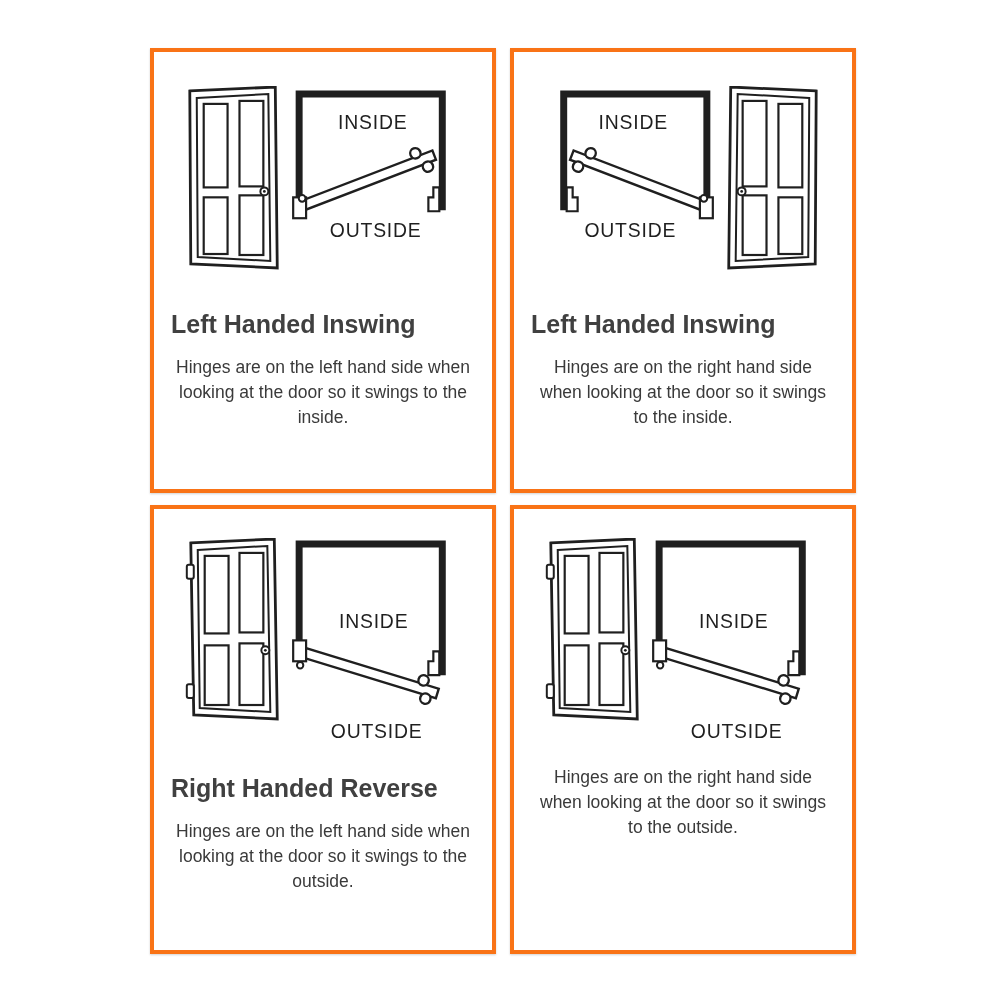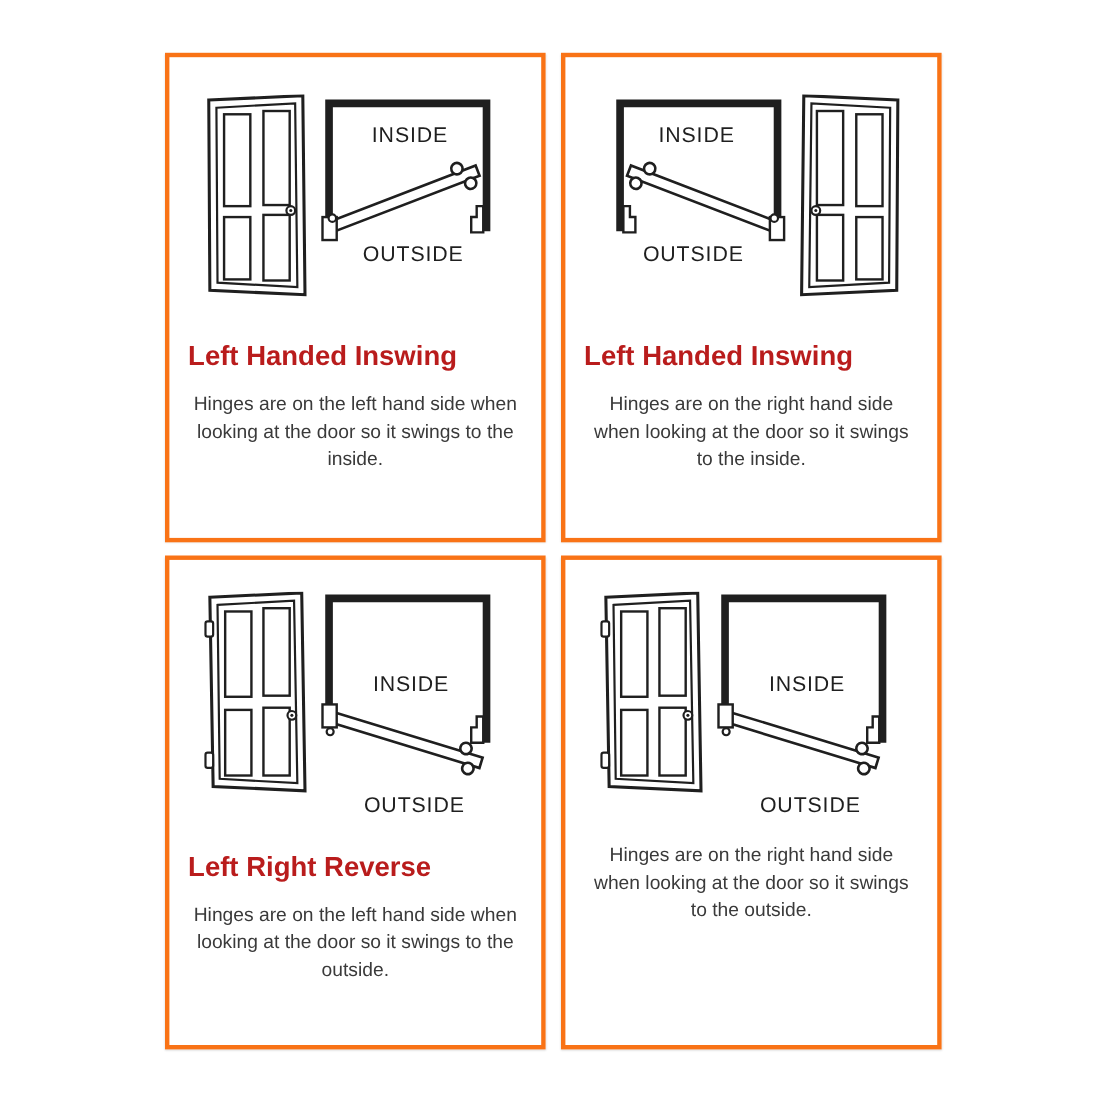--- a/index.html
+++ b/index.html
@@ -25,21 +25,21 @@
   .card-br { left: 510px; top: 505px; height: 441px; }
 
   .diagram { display: block; margin: 34px 0 0 0; }
   .card-bl .diagram, .card-br .diagram { margin-top: 29px; }
 
   .card-title {
     margin: 24px 17px 0 17px;
     font-size: 25px;
     line-height: 1.2;
     font-weight: 700;
-    color: #b91c1c;
+    color: #404040;
   }
   .card-desc {
     margin: 16px 17px 0 17px;
     font-size: 17.5px;
     line-height: 25px;
     font-weight: 400;
     color: #3a3a3a;
     text-align: center;
   }
   .diagram text {
@@ -146,21 +146,21 @@
         <rect class="art" stroke-width="2.2" x="51" y="18" width="24" height="78"></rect>
         <rect class="art" stroke-width="2.2" x="86" y="15" width="24" height="80"></rect>
         <rect class="art" stroke-width="2.2" x="51" y="108" width="24" height="60"></rect>
         <rect class="art" stroke-width="2.2" x="86" y="106" width="24" height="62"></rect>
         <circle class="art" cx="112" cy="113" r="4" stroke-width="2"></circle>
         <circle cx="112" cy="113" r="1.4" fill="#1f1f1f"></circle>
       </g>
       <text x="221" y="91" text-anchor="middle">INSIDE</text>
       <text x="224" y="201" text-anchor="middle">OUTSIDE</text>
     </svg>
-    <h2 class="card-title">Left Right Reverse</h2>
+    <h2 class="card-title">Right Handed Reverse</h2>
     <p class="card-desc">Hinges are on the left hand side when looking at the door so it swings to the outside.</p>
   </div>
 
   <div class="card card-br">
     <svg class="diagram" width="338" height="211" viewBox="0 0 340 212" preserveAspectRatio="xMinYMin meet">
       <g>
         <path class="walls" d="M146,105 L146,6 L290,6 L290,138"></path>
         <g transform="rotate(17 153 116)">
           <rect class="art" x="151" y="111" width="140" height="10" stroke-width="2.4"></rect>
           <circle class="art" cx="274" cy="107.5" r="5.2" stroke-width="2.4"></circle>

